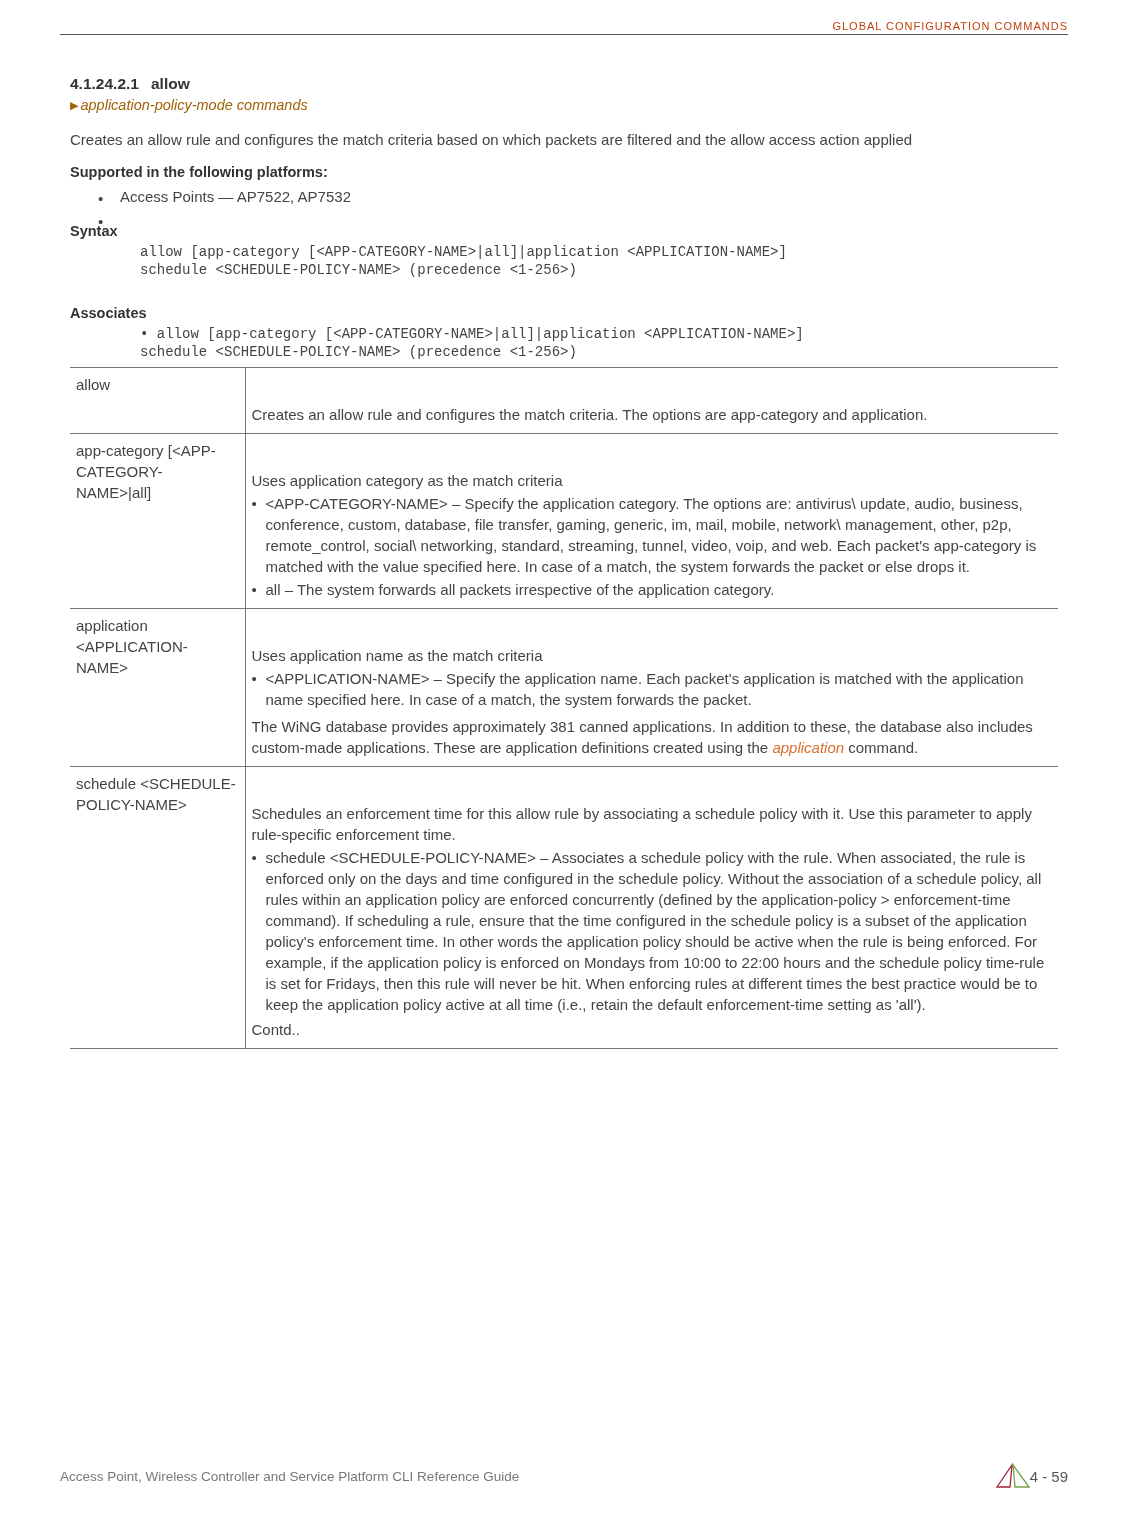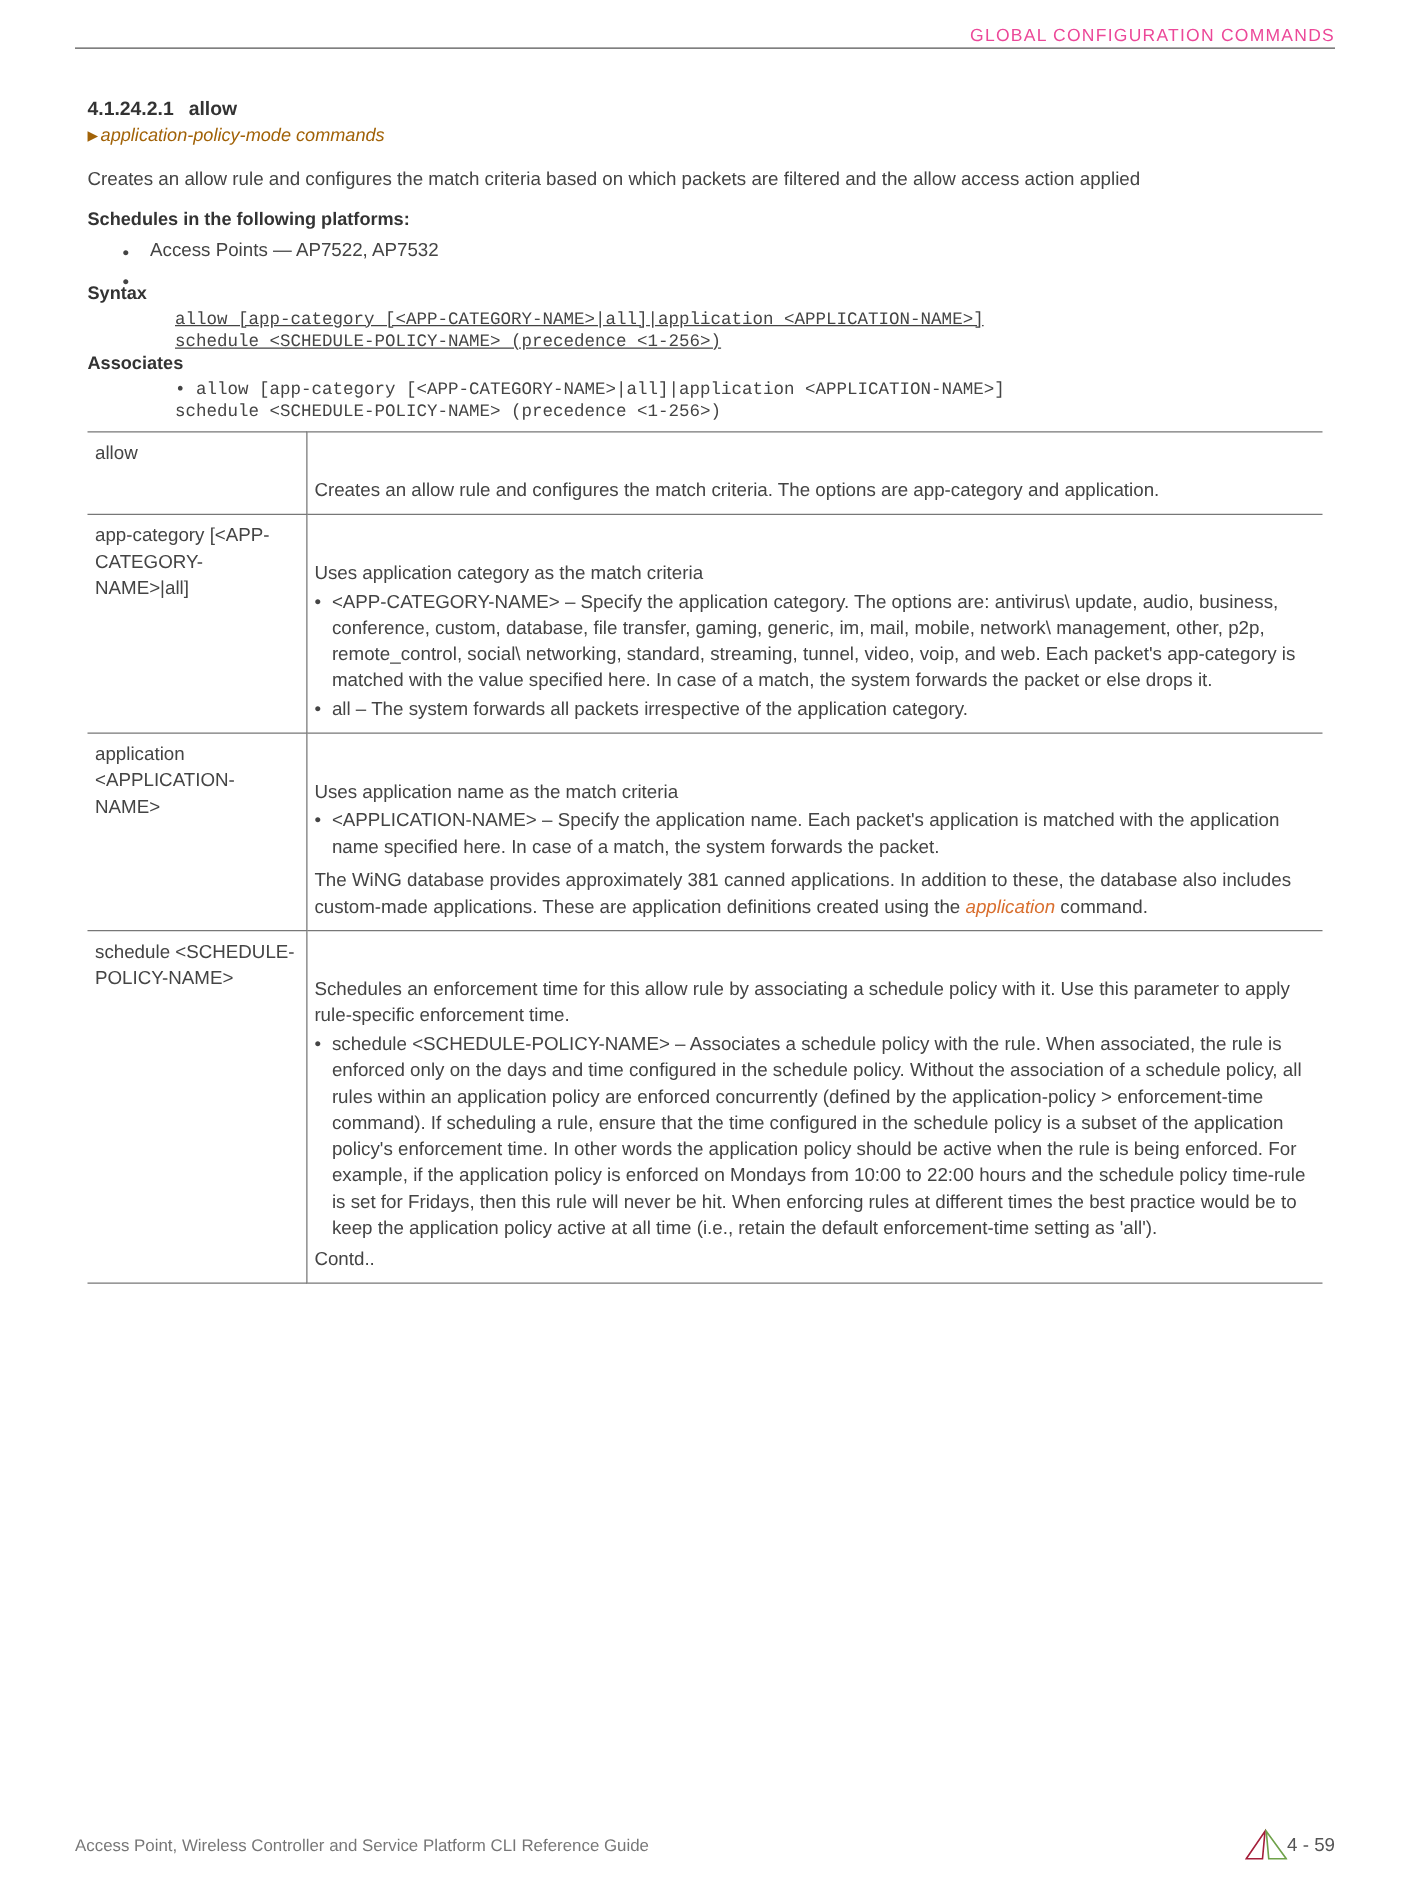--- a/index.html
+++ b/index.html
@@ -7,23 +7,23 @@
       width: 1128px;
       height: 1515px;
       background: #fff;
       font-family: Arial, Helvetica, sans-serif;
       color: #333;
       position: relative;
       padding: 20px 60px 0 60px;
     }
     .header-chapter {
       text-align: right;
-      font-size: 14px;
+      font-size: 11px;
       letter-spacing: 1px;
-      color: #ec4899;
+      color: #c2410c;
       font-weight: 300;
       padding-bottom: 2px;
     }
     .header-rule {
       border: none;
       border-top: 1px solid #555;
       margin: 0 0 40px 0;
     }
     .content {
       padding: 0 10px;
@@ -78,22 +78,21 @@
       font-size: 14.5px;
       margin-bottom: 4px;
     }
     .code {
       font-family: "Courier New", monospace;
       font-size: 14px;
       color: #444;
       white-space: pre;
       padding-left: 70px;
       line-height: 1.3;
-      margin-bottom: 0;
-      text-decoration: underline;
+      margin-bottom: 26px;
     }
     .params-head {
       font-weight: bold;
       font-size: 14.5px;
       margin-bottom: 4px;
     }
     .param-code {
       font-family: "Courier New", monospace;
       font-size: 14px;
       color: #444;
@@ -177,21 +176,21 @@
   <div class="section-num-title">
     <span>4.1.24.2.1</span><span class="section-sep"></span><span>allow</span>
   </div>
 
   <div class="breadcrumb">
     <span class="arrow">▶</span><span>application-policy-mode commands</span>
   </div>
 
   <div class="intro">Creates an allow rule and configures the match criteria based on which packets are filtered and the allow access action applied</div>
 
-  <div class="subhead">Schedules in the following platforms:</div>
+  <div class="subhead">Supported in the following platforms:</div>
   <div class="platform-list">
     <div class="platform-item"><span class="bullet">•</span><span>Access Points — AP7522, AP7532</span></div>
     <div class="platform-item"><span class="bullet">•</span></div>
   </div>
 
   <div class="syntax-head">Syntax</div>
   <div class="code">allow [app-category [&lt;APP-CATEGORY-NAME&gt;|all]|application &lt;APPLICATION-NAME&gt;]
 schedule &lt;SCHEDULE-POLICY-NAME&gt; (precedence &lt;1-256&gt;)</div>
 
   <div class="params-head">Associates</div>

